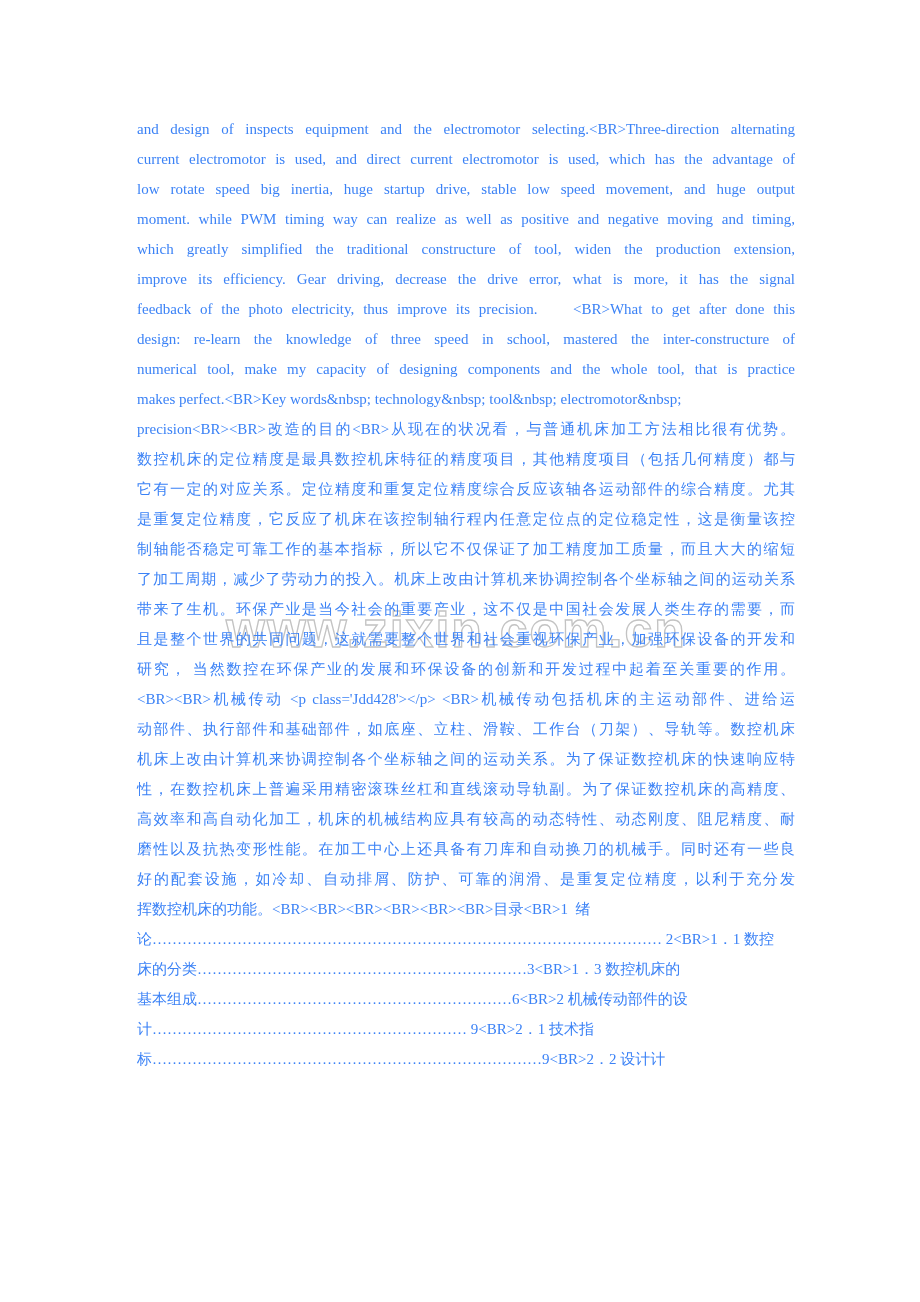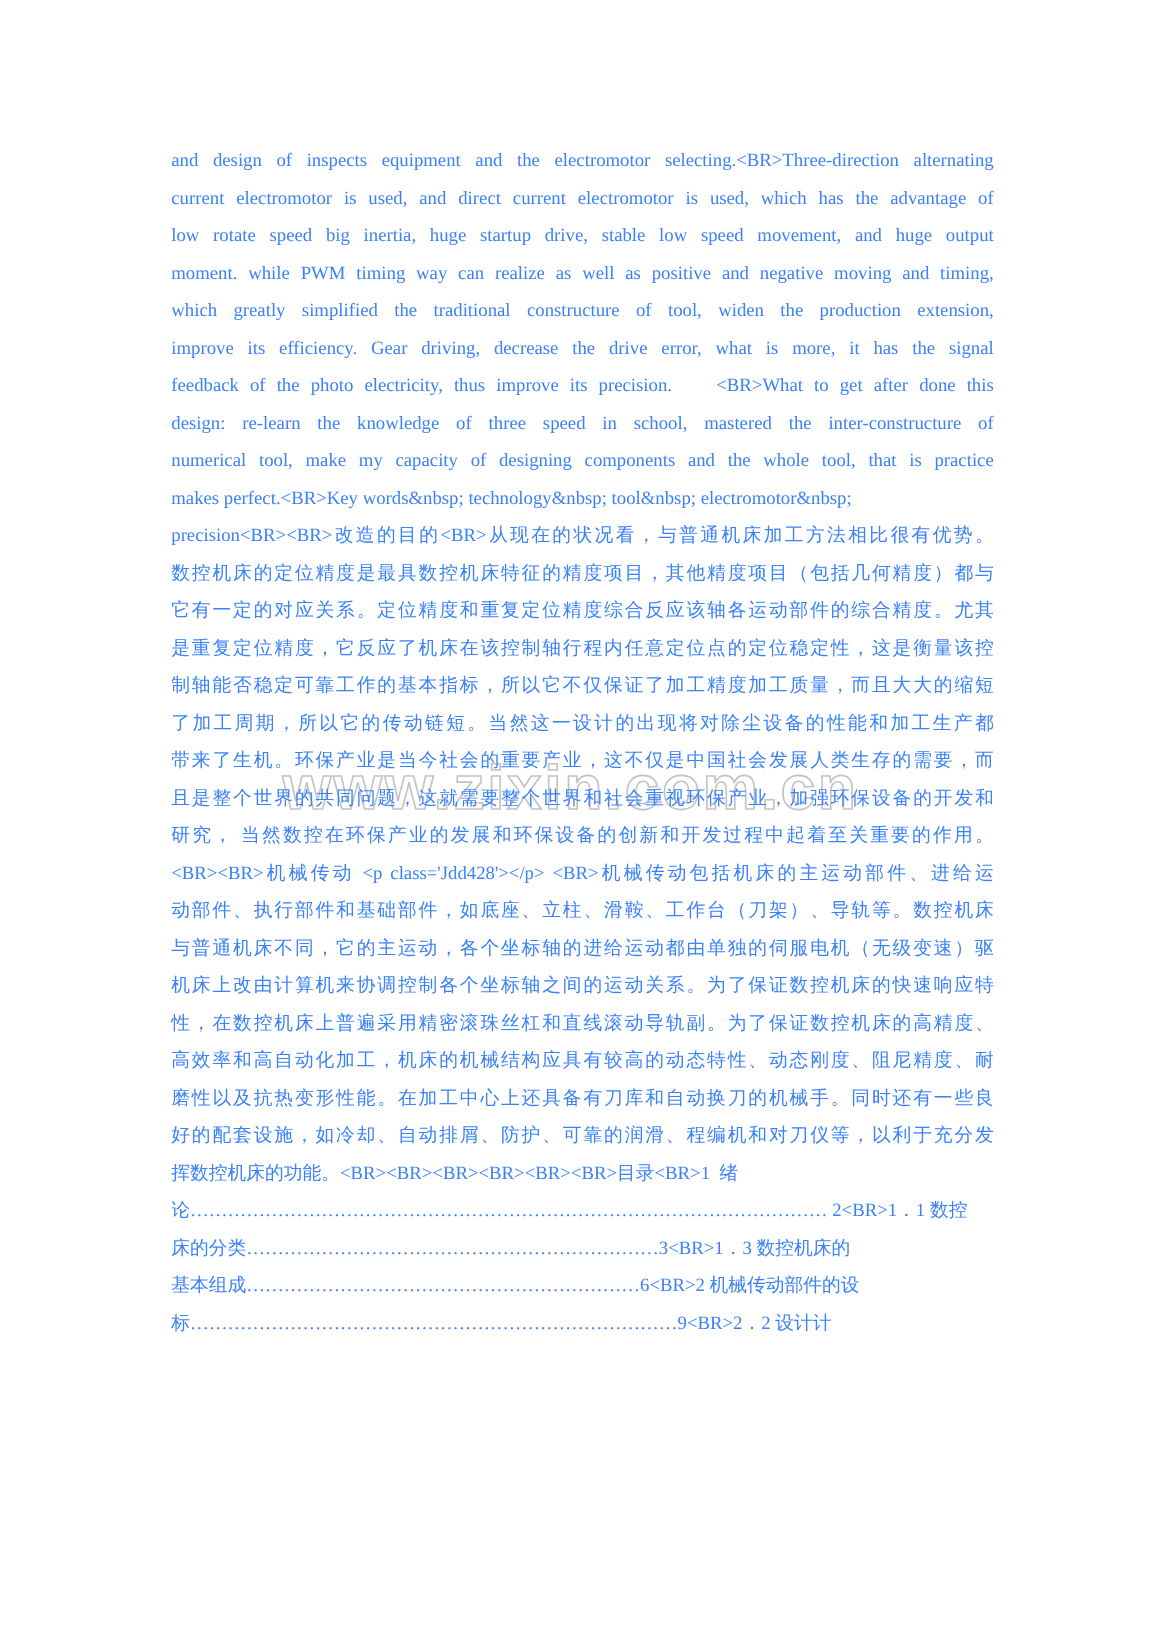--- a/index.html
+++ b/index.html
@@ -64,31 +64,31 @@
       <div class="line just">improve its efficiency. Gear driving, decrease the drive error, what is more, it has the signal</div>
       <div class="line just">feedback of the photo electricity, thus improve its precision.&nbsp;&nbsp;&nbsp; &lt;BR&gt;What to get after done this</div>
       <div class="line just">design: re-learn the knowledge of three speed in school, mastered the inter-constructure of</div>
       <div class="line just">numerical tool, make my capacity of designing components and the whole tool, that is practice</div>
       <div class="line">makes perfect.&lt;BR&gt;Key words&amp;nbsp; technology&amp;nbsp; tool&amp;nbsp; electromotor&amp;nbsp;</div>
       <div class="line just">precision&lt;BR&gt;&lt;BR&gt;改造的目的&lt;BR&gt;从现在的状况看，与普通机床加工方法相比很有优势。</div>
       <div class="line just">数控机床的定位精度是最具数控机床特征的精度项目，其他精度项目（包括几何精度）都与</div>
       <div class="line just">它有一定的对应关系。定位精度和重复定位精度综合反应该轴各运动部件的综合精度。尤其</div>
       <div class="line just">是重复定位精度，它反应了机床在该控制轴行程内任意定位点的定位稳定性，这是衡量该控</div>
       <div class="line just">制轴能否稳定可靠工作的基本指标，所以它不仅保证了加工精度加工质量，而且大大的缩短</div>
-      <div class="line just">了加工周期，所以它的传动链短。当然这一设计的出现将对除尘设备的性能和加工生产都</div>
+      <div class="line just">了加工周期，减少了劳动力的投入。机床上改由计算机来协调控制各个坐标轴之间的运动关系</div>
       <div class="line just">带来了生机。环保产业是当今社会的重要产业，这不仅是中国社会发展人类生存的需要，而</div>
       <div class="line just">且是整个世界的共同问题，这就需要整个世界和社会重视环保产业，加强环保设备的开发和</div>
       <div class="line just">研究，&nbsp;当然数控在环保产业的发展和环保设备的创新和开发过程中起着至关重要的作用。</div>
       <div class="line just">&lt;BR&gt;&lt;BR&gt;机械传动&nbsp;&lt;p class='Jdd428'&gt;&lt;/p&gt; &lt;BR&gt;机械传动包括机床的主运动部件、进给运</div>
       <div class="line just">动部件、执行部件和基础部件，如底座、立柱、滑鞍、工作台（刀架）、导轨等。数控机床</div>
-      <div class="line just">与普通机床不同，它的主运动，各个坐标轴的进给运动都由单独的伺服电机（无级变速）驱</div>
       <div class="line just">机床上改由计算机来协调控制各个坐标轴之间的运动关系。为了保证数控机床的快速响应特</div>
       <div class="line just">性，在数控机床上普遍采用精密滚珠丝杠和直线滚动导轨副。为了保证数控机床的高精度、</div>
       <div class="line just">高效率和高自动化加工，机床的机械结构应具有较高的动态特性、动态刚度、阻尼精度、耐</div>
       <div class="line just">磨性以及抗热变形性能。在加工中心上还具备有刀库和自动换刀的机械手。同时还有一些良</div>
-      <div class="line just">好的配套设施，如冷却、自动排屑、防护、可靠的润滑、程编机和对刀仪等，以利于充分发</div>
+      <div class="line just">好的配套设施，如冷却、自动排屑、防护、可靠的润滑、是重复定位精度，以利于充分发</div>
       <div class="line">挥数控机床的功能。&lt;BR&gt;&lt;BR&gt;&lt;BR&gt;&lt;BR&gt;&lt;BR&gt;&lt;BR&gt;目录&lt;BR&gt;1&nbsp; 绪</div>
       <div class="line">论…………………………………………………………………………………………&nbsp;2&lt;BR&gt;1．1&nbsp;数控</div>
       <div class="line">床的分类…………………………………………………………3&lt;BR&gt;1．3&nbsp;数控机床的</div>
       <div class="line">基本组成………………………………………………………6&lt;BR&gt;2&nbsp;机械传动部件的设</div>
+      <div class="line">计………………………………………………………&nbsp;9&lt;BR&gt;2．1&nbsp;技术指</div>
       <div class="line">标……………………………………………………………………9&lt;BR&gt;2．2&nbsp;设计计</div>
     </div>
 </div>
 
 </body></html>

